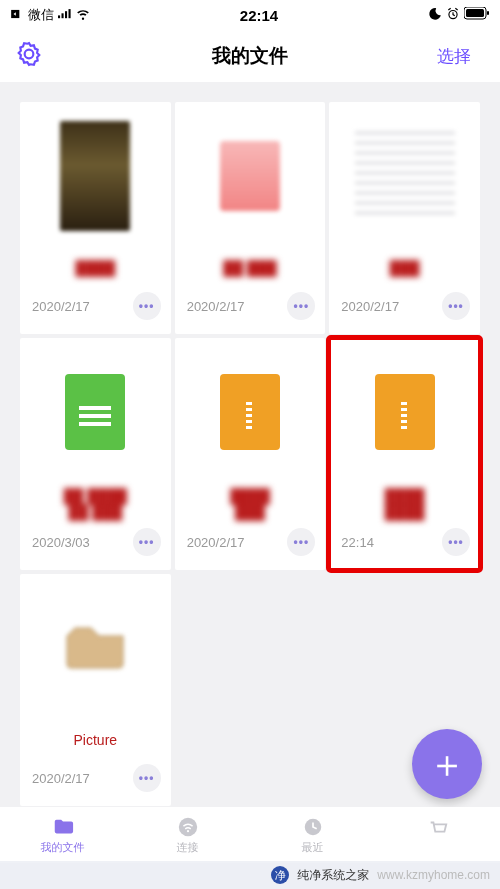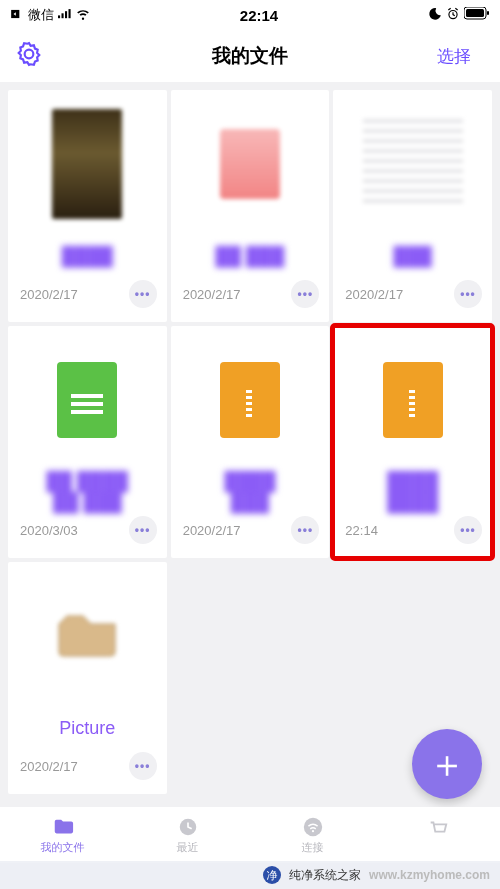--- a/index.html
+++ b/index.html
@@ -6,24 +6,24 @@
 body { font-family: -apple-system, "PingFang SC", sans-serif; width: 500px; height: 889px; background: #f1f1f3; position: relative; overflow: hidden; }
 .status-bar { height: 30px; background: #fff; display: flex; align-items: center; padding: 0 10px; font-size: 13px; font-weight: 500; }
 .status-left { display: flex; align-items: center; gap: 4px; }
 .status-center { flex: 1; text-align: center; font-weight: 600; font-size: 15px; }
 .status-right { display: flex; align-items: center; gap: 4px; }
 .sb-icon { width: 14px; height: 14px; display: inline-block; }
 .nav { height: 52px; background: #fff; display: flex; align-items: center; padding: 0 16px; }
 .nav-left, .nav-right { width: 60px; }
 .nav-right { text-align: center; color: #6a4dff; font-size: 17px; }
 .nav-title { flex: 1; text-align: center; font-size: 19px; font-weight: 600; }
-.grid { padding: 8px; display: grid; grid-template-columns: repeat(3,1fr); gap: 4px; }
+.grid { padding: 20px; display: grid; grid-template-columns: repeat(3,1fr); gap: 4px; }
 .card { background: #fff; height: 232px; border-radius: 2px; display: flex; flex-direction: column; position: relative; }
 .thumb { height: 148px; display: flex; align-items: center; justify-content: center; padding: 10px; }
-.fname { font-size: 18px; color: #8b5cf6; text-align: center; padding: 0 8px; height: 36px; display:flex; align-items:center; justify-content:center; }
+.fname { font-size: 14px; color: #b91c1c; text-align: center; padding: 0 8px; height: 36px; display:flex; align-items:center; justify-content:center; }
 .meta { display: flex; align-items: center; justify-content: space-between; padding: 6px 10px 10px 12px; }
 .date { font-size: 13px; color: #999; }
 .more { width: 28px; height: 28px; border-radius: 50%; background: #f0f0f3; display:flex; align-items:center; justify-content:center; color:#8a7fd9; font-weight:700; letter-spacing:1px; font-size:12px; }
 .hilite { outline: 5px solid #e60000; outline-offset: -2px; }
 .blur { filter: blur(3px); }
 .blur-sm { filter: blur(2px); }
 .mona { width: 70px; height: 110px; background: linear-gradient(#3d3018,#6b5a30 40%,#2a1f10); border-radius:2px; image-rendering: pixelated; }
 .pinkicon { width: 60px; height: 70px; background: linear-gradient(#f8b8b8,#f28585); border-radius:4px; }
 .docicon { width:100px; height:90px; background:repeating-linear-gradient(#e5e5e8 0 4px,#fff 4px 10px); }
 .sheeticon { width:60px; height:76px; background:#5bc146; border-radius:4px; position:relative; }
@@ -31,21 +31,21 @@
 .zipicon { width:60px; height:76px; background:#f0a025; border-radius:4px; position:relative; }
 .zipicon::before { content:""; position:absolute; left:26px; top:28px; width:6px; height:28px; background: repeating-linear-gradient(#fff 0 3px, transparent 3px 6px); }
 .foldericon { width:80px; height:56px; display:flex; align-items:center; justify-content:center; }
 .fab { position:absolute; right:18px; bottom:90px; width:70px; height:70px; border-radius:50%; background:#8a73ea; display:flex; align-items:center; justify-content:center; color:#fff; font-size:38px; box-shadow:0 4px 10px rgba(0,0,0,.2); }
 .tabbar { position:absolute; bottom:26px; left:0; right:0; height:56px; background:#fff; display:flex; }
 .tab { flex:1; display:flex; flex-direction:column; align-items:center; justify-content:center; gap:2px; font-size:11px; color:#b8b8be; }
 .tab.active { color:#8a73ea; }
 .tab-icon { width:26px; height:22px; }
 .watermark { position:absolute; bottom:0; left:0; right:0; height:28px; display:flex; align-items:center; justify-content:flex-end; padding:0 10px; gap:8px; font-size:12px; color:#333; background:rgba(236,238,244,.85); }
 .watermark .wm-logo { width:18px; height:18px; border-radius:50%; background:#2b4ea8; color:#fff; font-size:11px; display:flex; align-items:center; justify-content:center; }
-.dim { color:#bbb;font-weight:bold; }
+.dim { color:#bbb; }
 </style>
 </head>
 <body>
 
 <div class="status-bar">
   <div class="status-left">
     <span><svg class="sb-icon" viewBox="0 0 24 24">
           <rect x="2" y="5" width="14" height="14" fill="#000"></rect>
           <path d="M10 9l-4 3 4 3z" fill="#fff"></path>
         </svg></span>
@@ -178,32 +178,32 @@
 
 <div class="tabbar">
   <div class="tab active">
     <svg class="tab-icon" viewBox="0 0 24 24">
         <path fill="#8a73ea" d="M3 6a2 2 0 012-2h5l2 2h9a2 2 0 012 2v9a2 2 0 01-2 2H5a2 2 0 01-2-2z"></path>
       </svg>
     <span>我的文件</span>
   </div>
   <div class="tab">
     <svg class="tab-icon" viewBox="0 0 24 24">
-        <circle cx="12" cy="12" r="9" fill="#c8c8ce"></circle>
-        <path d="M12 7v5l4 2" stroke="#fff" stroke-width="1.8" fill="none"></path>
-      </svg>
-    <span>最近</span>
-  </div>
-  <div class="tab">
-    <svg class="tab-icon" viewBox="0 0 24 24">
         <circle cx="12" cy="12" r="10" fill="#c8c8ce"></circle>
         <path d="M7 11a8 8 0 0110 0M9 14a5 5 0 016 0" stroke="#fff" fill="none" stroke-width="1.6"></path>
         <circle cx="12" cy="16.5" r="1.2" fill="#fff"></circle>
       </svg>
     <span>连接</span>
+  </div>
+  <div class="tab">
+    <svg class="tab-icon" viewBox="0 0 24 24">
+        <circle cx="12" cy="12" r="9" fill="#c8c8ce"></circle>
+        <path d="M12 7v5l4 2" stroke="#fff" stroke-width="1.8" fill="none"></path>
+      </svg>
+    <span>最近</span>
   </div>
   <div class="tab">
     <svg class="tab-icon" viewBox="0 0 24 24">
         <path d="M4 6h3l2 10h10l2-8H8" fill="none" stroke="#c8c8ce" stroke-width="2"></path>
       </svg>
     <span>&nbsp;</span>
   </div>
 </div>
 
 <div class="watermark">

